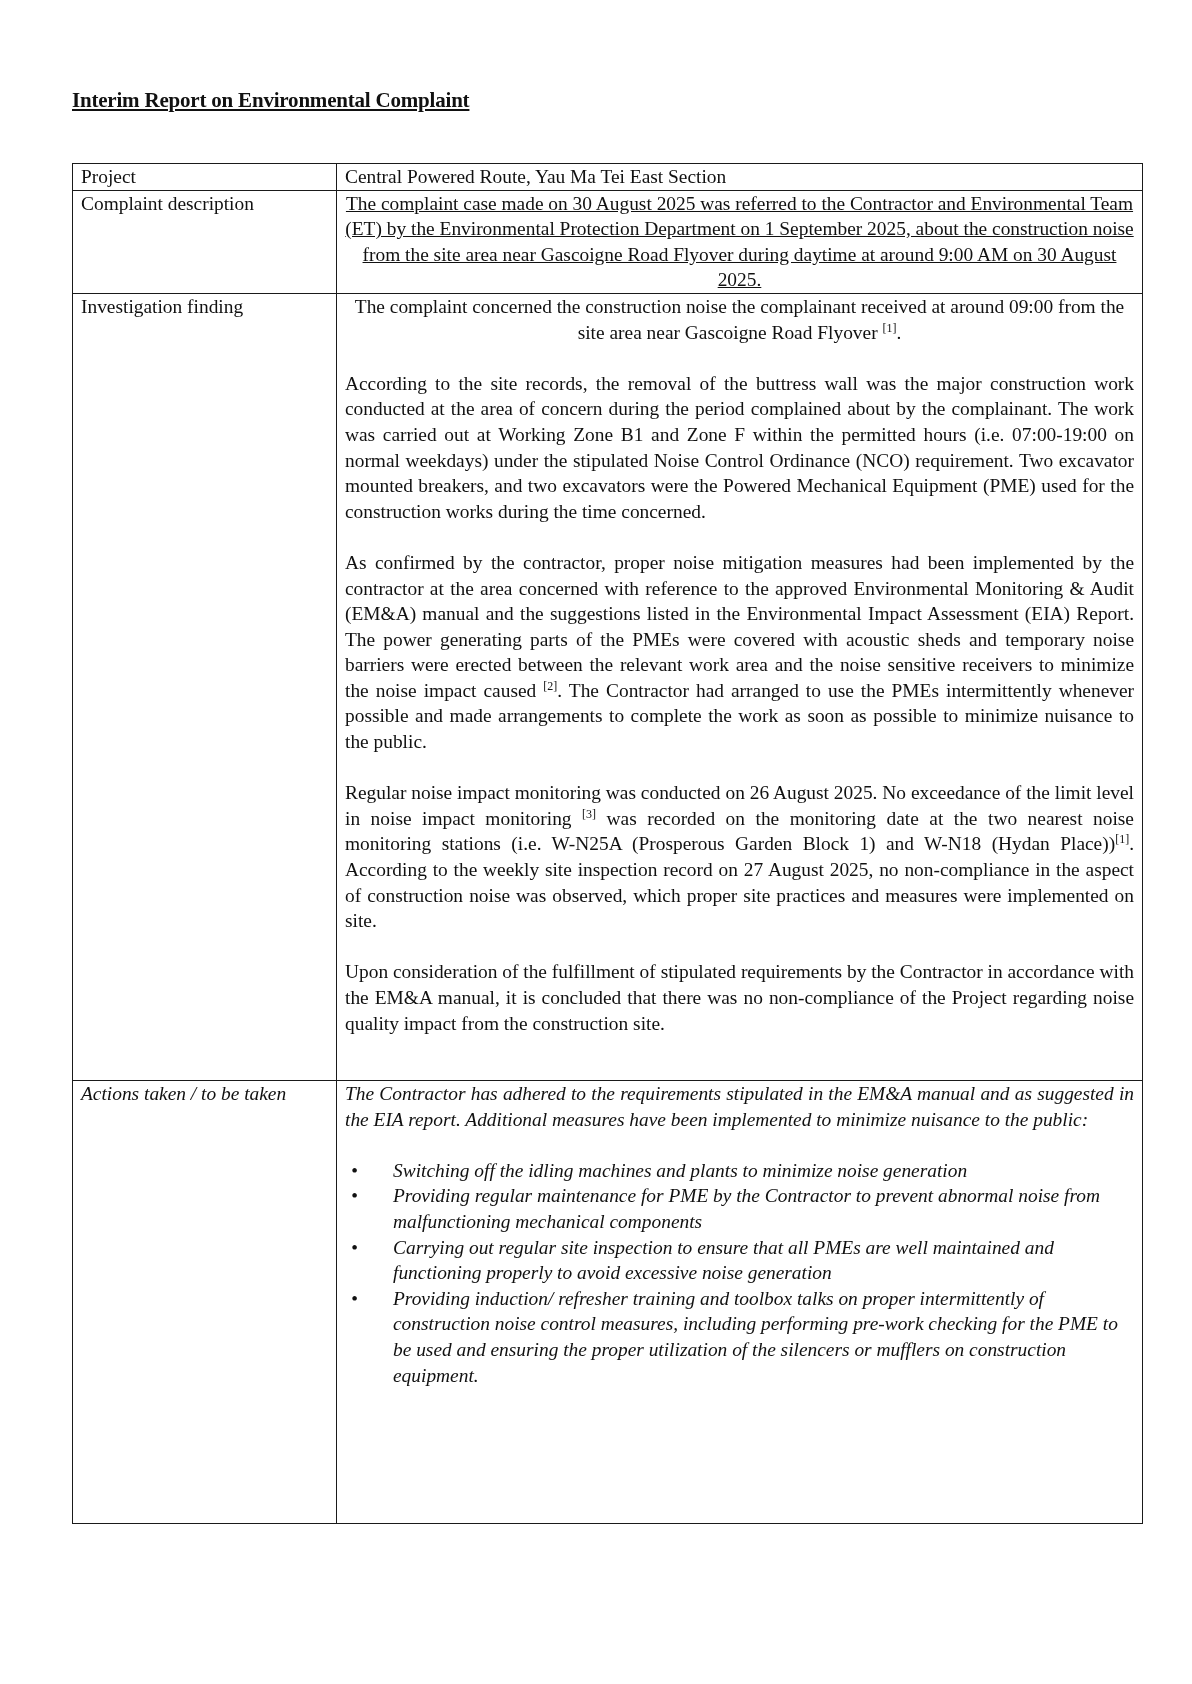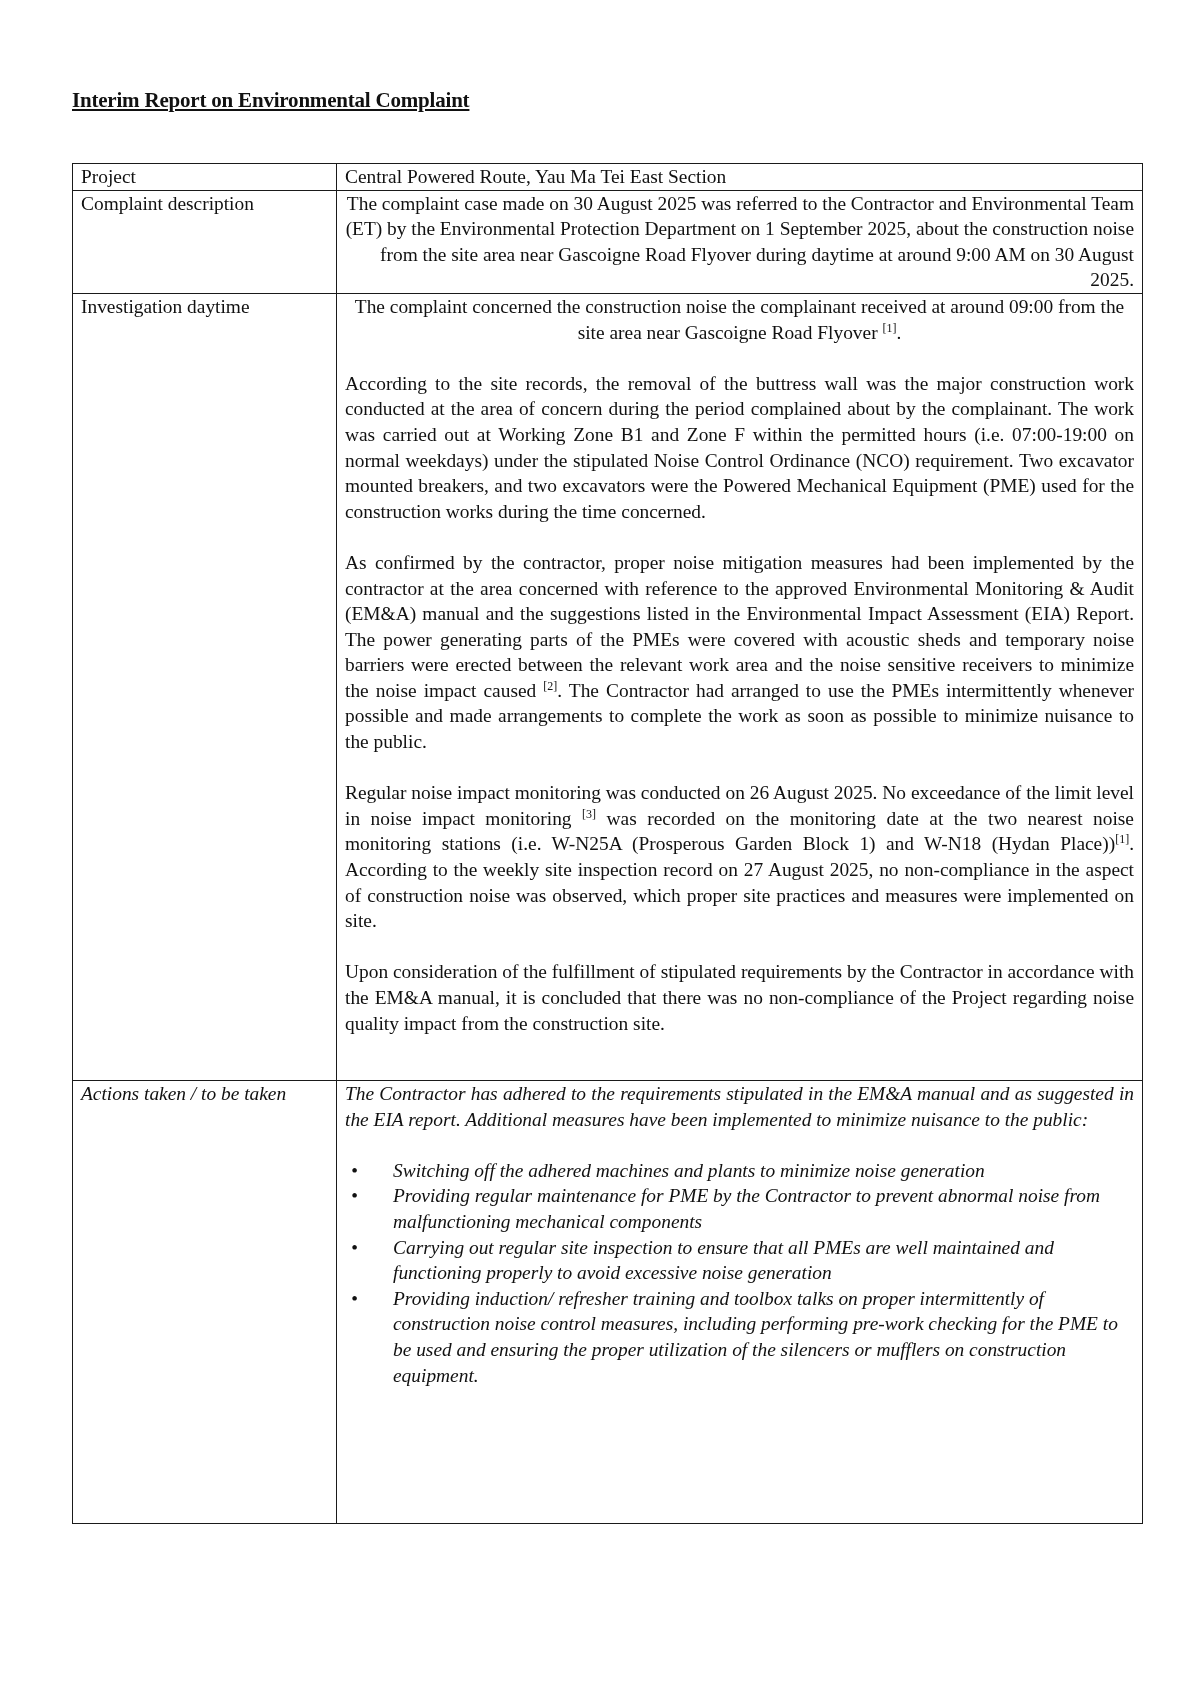--- a/index.html
+++ b/index.html
@@ -39,43 +39,43 @@
 <div class="title">Interim Report on Environmental Complaint</div>
 
 <table class="report">
   <tbody>
       <tr>
     <td class="label">Project</td>
     <td class="value">Central Powered Route, Yau Ma Tei East Section</td>
   </tr>
   <tr>
     <td class="label">Complaint description</td>
-    <td class="value" style="text-align:right;">The complaint case made on 30 August 2025 was referred to the Contractor and Environmental Team (ET) by the Environmental Protection Department on 1 September 2025, about the construction noise from the site area near Gascoigne Road Flyover during daytime at around 9:00 AM on 30 August 2025.</td>
+    <td class="value" style="text-align:center;text-decoration:underline;">The complaint case made on 30 August 2025 was referred to the Contractor and Environmental Team (ET) by the Environmental Protection Department on 1 September 2025, about the construction noise from the site area near Gascoigne Road Flyover during daytime at around 9:00 AM on 30 August 2025.</td>
   </tr>
   <tr class="row-finding">
-    <td class="label">Investigation daytime</td>
+    <td class="label">Investigation finding</td>
     <td class="value">
       <p class="para" style="text-align:center;"><span>The complaint concerned the construction noise the complainant received at around 09:00 from the site area near Gascoigne Road Flyover </span><sup>[1]</sup><span>.</span></p>
       <div class="gap"></div>
       <p class="para">According to the site records, the removal of the buttress wall was the major construction work conducted at the area of concern during the period complained about by the complainant. The work was carried out at Working Zone B1 and Zone F within the permitted hours (i.e. 07:00-19:00 on normal weekdays) under the stipulated Noise Control Ordinance (NCO) requirement. Two excavator mounted breakers, and two excavators were the Powered Mechanical Equipment (PME) used for the construction works during the time concerned.</p>
       <div class="gap"></div>
       <p class="para"><span>As confirmed by the contractor, proper noise mitigation measures had been implemented by the contractor at the area concerned with reference to the approved Environmental Monitoring &amp; Audit (EM&amp;A) manual and the suggestions listed in the Environmental Impact Assessment (EIA) Report. The power generating parts of the PMEs were covered with acoustic sheds and temporary noise barriers were erected between the relevant work area and the noise sensitive receivers to minimize the noise impact caused </span><sup>[2]</sup><span>. The Contractor had arranged to use the PMEs intermittently whenever possible and made arrangements to complete the work as soon as possible to minimize nuisance to the public.</span></p>
       <div class="gap"></div>
       <p class="para"><span>Regular noise impact monitoring was conducted on 26 August 2025. No exceedance of the limit level in noise impact monitoring </span><sup>[3]</sup><span> was recorded on the monitoring date at the two nearest noise monitoring stations (i.e. W-N25A (Prosperous Garden Block 1) and W-N18 (Hydan Place))</span><sup>[1]</sup><span>. According to the weekly site inspection record on 27 August 2025, no non-compliance in the aspect of construction noise was observed, which proper site practices and measures were implemented on site.</span></p>
       <div class="gap"></div>
       <p class="para">Upon consideration of the fulfillment of stipulated requirements by the Contractor in accordance with the EM&amp;A manual, it is concluded that there was no non-compliance of the Project regarding noise quality impact from the construction site.</p>
     </td>
   </tr>
   <tr class="row-actions">
     <td class="label">Actions taken / to be taken</td>
     <td class="value">
       <p class="para">The Contractor has adhered to the requirements stipulated in the EM&amp;A manual and as suggested in the EIA report. Additional measures have been implemented to minimize nuisance to the public:</p>
       <div class="gap"></div>
       <ul class="bullets">
-        <li><span class="bullet">•</span><span>Switching off the adhered machines and plants to minimize noise generation</span></li>
+        <li><span class="bullet">•</span><span>Switching off the idling machines and plants to minimize noise generation</span></li>
         <li><span class="bullet">•</span><span>Providing regular maintenance for PME by the Contractor to prevent abnormal noise from malfunctioning mechanical components</span></li>
         <li><span class="bullet">•</span><span>Carrying out regular site inspection to ensure that all PMEs are well maintained and functioning properly to avoid excessive noise generation</span></li>
         <li><span class="bullet">•</span><span>Providing induction/ refresher training and toolbox talks on proper intermittently of construction noise control measures, including performing pre-work checking for the PME to be used and ensuring the proper utilization of the silencers or mufflers on construction equipment.</span></li>
       </ul>
     </td>
   </tr>
 </tbody>
   </table>
 
 </body></html>

